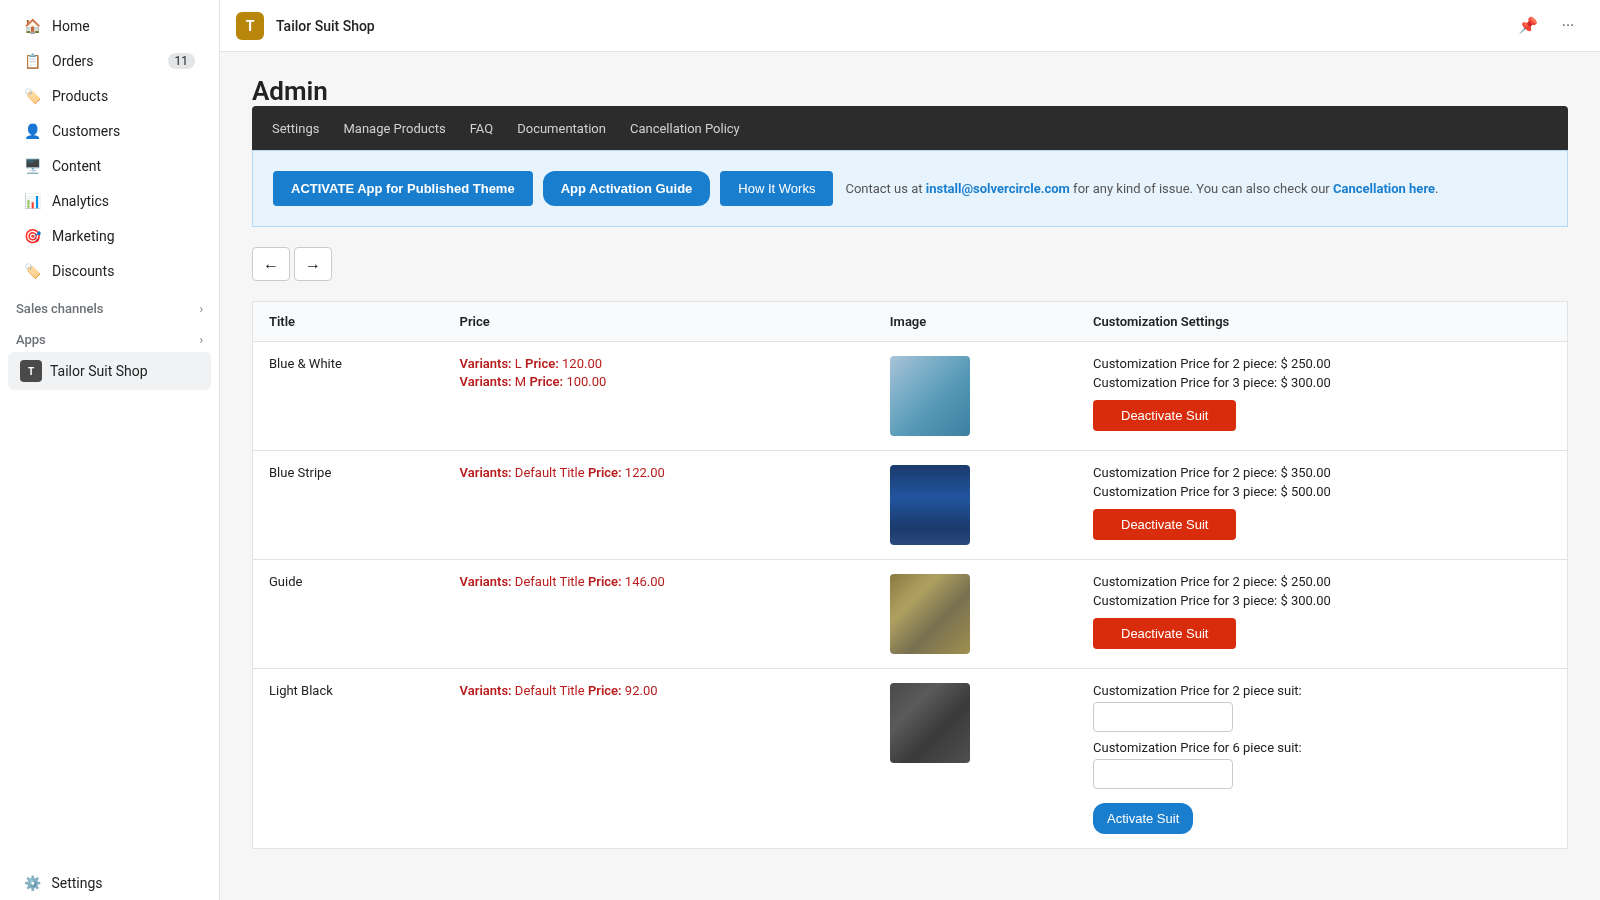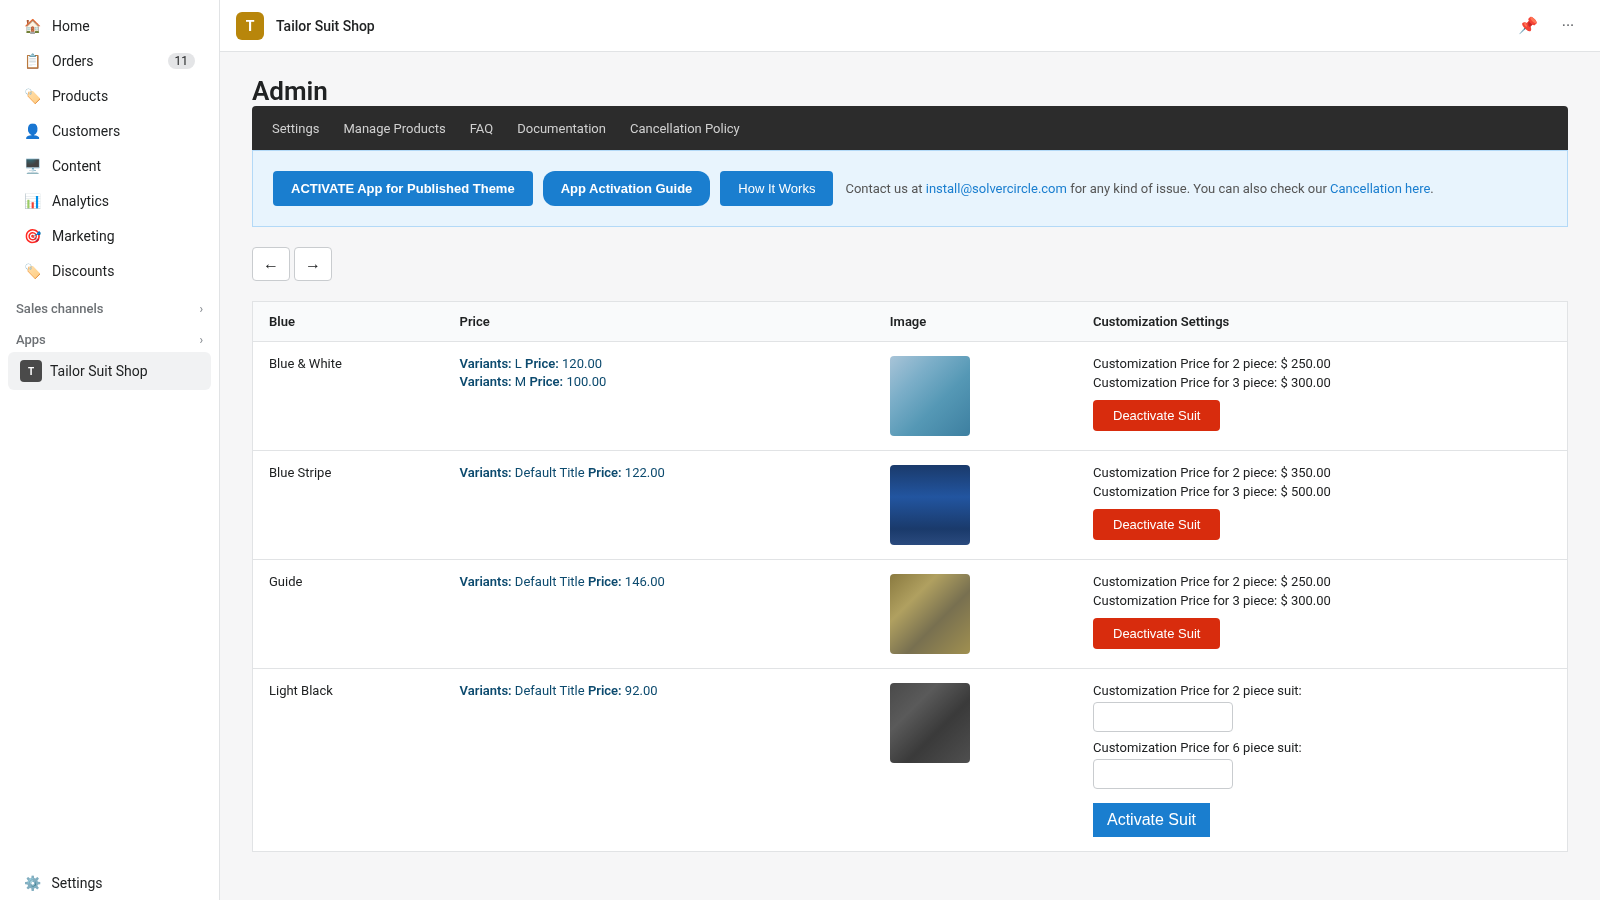--- a/index.html
+++ b/index.html
@@ -195,21 +195,21 @@
       padding: 10px 18px;
       border-radius: 4px;
       cursor: pointer;
       font-size: 13px;
       font-weight: 400;
     }
     .banner-contact {
       font-size: 13px;
       color: #555;
     }
-    .banner-contact a { color: #1a7ecf; text-decoration: none; font-weight: 400; }
+    .banner-contact a { color: #1a7ecf; text-decoration: none; font-weight: 700; }
 
     
     .pagination-controls {
       display: flex;
       gap: 4px;
       margin: 20px 0;
     }
     .page-btn {
       width: 38px; height: 34px;
       border: 1px solid #c9cccf;
@@ -239,41 +239,41 @@
       border-bottom: 1px solid #e1e3e5;
     }
     .products-table td {
       padding: 14px 16px;
       vertical-align: top;
       border-bottom: 1px solid #e1e3e5;
       font-size: 13px;
       color: #202223;
     }
     .product-title { font-size: 13px; color: #202223; }
-    .variant-line { font-size: 13px; color: #0c4a6e; margin-bottom: 3px; }
+    .variant-line { font-size: 13px; color: #b91c1c; margin-bottom: 3px; }
     .variant-line strong { font-weight: 600; }
     .customization-price-line { font-size: 13px; color: #202223; margin-bottom: 4px; }
     .btn-deactivate {
       background: #d82c0d;
       color: #fff;
       border: none;
-      padding: 8px 20px;
+      padding: 8px 28px;
       border-radius: 4px;
       cursor: pointer;
       font-size: 13px;
       margin-top: 6px;
     }
     .btn-activate-suit {
       background: #1a7ecf;
       color: #fff;
       border: none;
       padding: 8px 14px;
-      border-radius: 0;
-      cursor: pointer;
-      font-size: 16px;
+      border-radius: 12px;
+      cursor: pointer;
+      font-size: 13px;
       margin-top: 6px;
     }
     .customization-label { font-size: 13px; color: #202223; margin-bottom: 4px; }
     .customization-input {
       width: 140px;
       height: 30px;
       border: 1px solid #c9cccf;
       border-radius: 4px;
       padding: 4px 8px;
       font-size: 13px;
@@ -410,21 +410,21 @@
         <span>←</span>
       </button>
       <button class="page-btn">
         <span>→</span>
       </button>
     </div>
 
     <table class="products-table">
       <thead>
         <tr>
-          <th>Blue</th>
+          <th>Title</th>
           <th>Price</th>
           <th>Image</th>
           <th>Customization Settings</th>
         </tr>
       </thead>
       <tbody>
 
         <tr>
           <td>
             <span class="product-title">Blue &amp; White</span>

